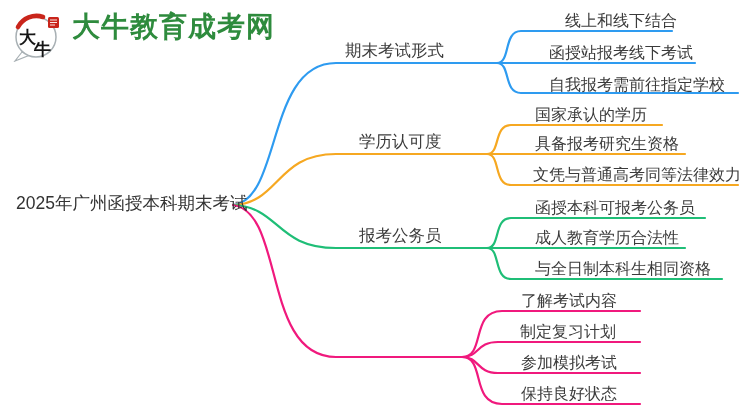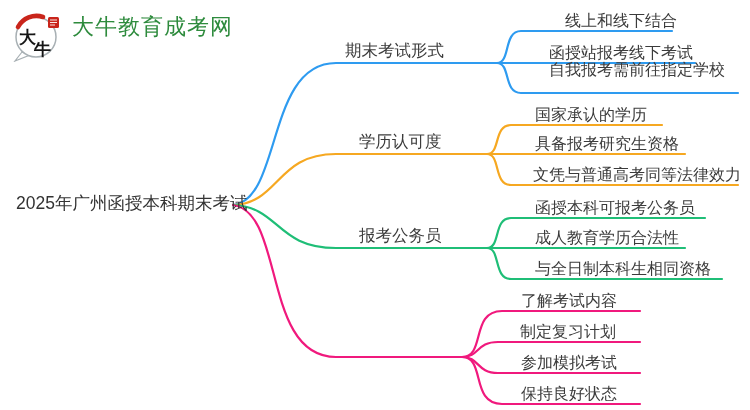--- a/index.html
+++ b/index.html
@@ -10,21 +10,21 @@
   svg.lines{position:absolute;left:0;top:0;pointer-events:none;}
   svg.lines path{fill:none;stroke-width:2.2;stroke-linecap:round;}
   .node{position:absolute;white-space:nowrap;color:#3b3b3b;line-height:19px;}
   .central{font-size:17.5px;color:#333;}
   .blabel{font-size:16.5px;}
   .leaf{font-size:16px;}
   
   .logo{position:absolute;left:12px;top:10px;display:flex;align-items:flex-start;cursor:pointer;}
   .logo-mark{width:52px;height:52px;}
   .logo-texts{margin-left:8px;padding-top:6px;}
-  .logo-name{font-size:22px;font-weight:normal;letter-spacing:1px;line-height:22px;}
+  .logo-name{font-size:28px;font-weight:bold;letter-spacing:1px;line-height:22px;}
   .logo-url{font-size:14.5px;font-weight:bold;line-height:17px;letter-spacing:.3px;}
 </style>
 </head>
 <body>
 
 <div class="canvas">
 
   <svg class="lines" width="750" height="410" viewBox="0 0 750 410">
     <g stroke="#2E9BF0">
       <path d="M233,205 C282,200 266,63 336,63 L497,63"></path>
@@ -66,21 +66,21 @@
     <div class="logo-texts">
       <div class="logo-name" style="color: rgb(46, 139, 61);">大牛教育成考网</div>
     </div>
   </div>
 
   <div class="node central" style="left:16px;top:194px;">2025年广州函授本科期末考试</div>
 
   <div class="node blabel" style="left:345px;top:41px;">期末考试形式</div>
   <div class="node leaf" style="left:549px;top:11px;margin-left:16px;">线上和线下结合</div>
   <div class="node leaf" style="left:549px;top:43px;">函授站报考线下考试</div>
-  <div class="node leaf" style="left:549px;top:60px;text-align:right;">自我报考需前往指定学校</div>
+  <div class="node leaf" style="left:549px;top:75px;text-align:right;">自我报考需前往指定学校</div>
 
   <div class="node blabel" style="left:359px;top:132px;">学历认可度</div>
   <div class="node leaf" style="left:535px;top:105px;">国家承认的学历</div>
   <div class="node leaf" style="left:535px;top:134px;">具备报考研究生资格</div>
   <div class="node leaf" style="left:533px;top:165px;">文凭与普通高考同等法律效力</div>
 
   <div class="node blabel" style="left:359px;top:226px;text-align:center;">报考公务员</div>
   <div class="node leaf" style="left:535px;top:198px;">函授本科可报考公务员</div>
   <div class="node leaf" style="left:535px;top:259px;">与全日制本科生相同资格</div>
   <div class="node leaf" style="left:535px;top:228px;">成人教育学历合法性</div>

